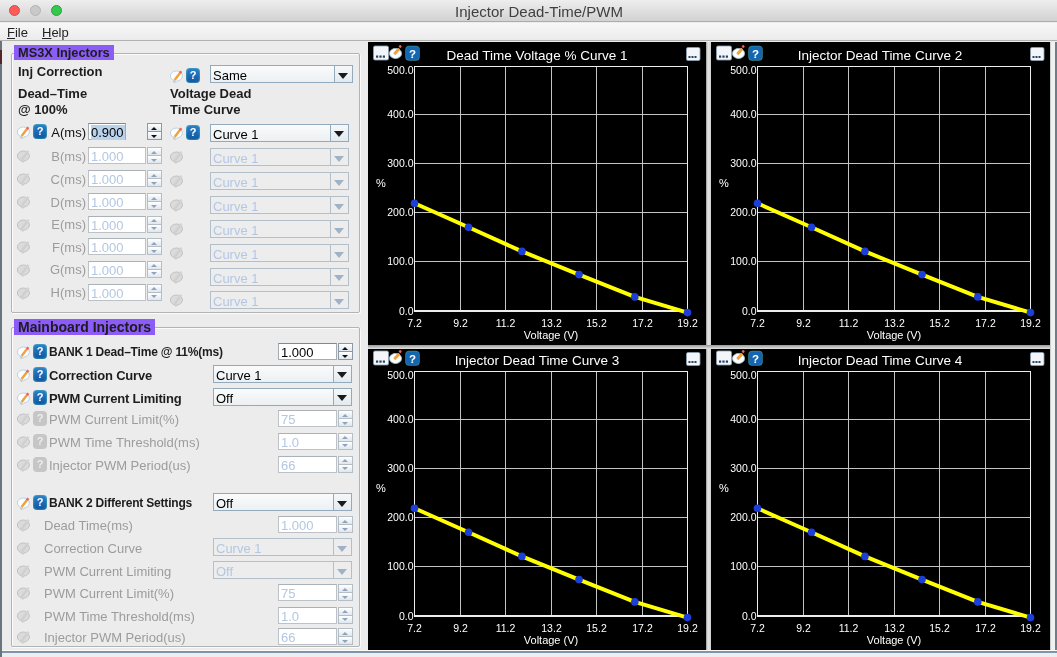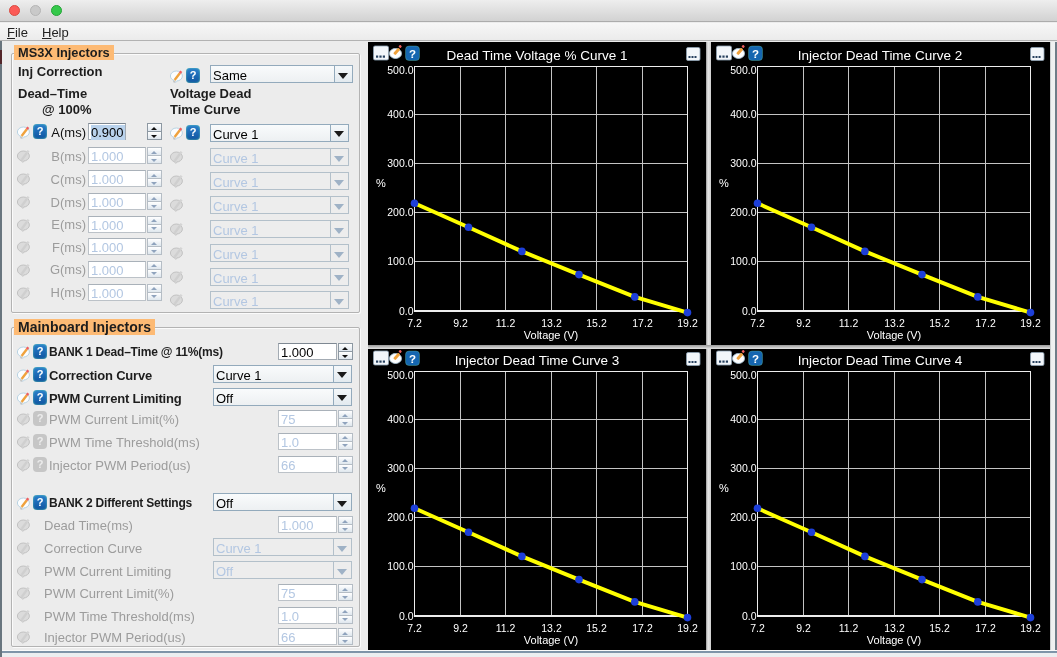--- a/index.html
+++ b/index.html
@@ -10,21 +10,21 @@
 #title{position:absolute;left:0;top:3px;width:1057px;text-align:center;
  font-size:15px;color:#404040;padding-left:21px;}
 .tl{position:absolute;top:5px;width:11px;height:11px;border-radius:50%;}
 
 #mbar{position:absolute;left:0;top:23px;width:1057px;height:18px;
  background:linear-gradient(#f7f7f7,#ebebeb);border-bottom:1px solid #b2b2b2;}
 .mi{position:absolute;top:2px;font-size:13px;font-weight:normal;color:#222;}
 .mi u{text-decoration-thickness:1px;}
 
 .grp{position:absolute;border:1px solid #b3b3b3;border-radius:2px;box-shadow:1px 1px 0 rgba(255,255,255,.8), inset 1px 1px 0 rgba(255,255,255,.8);}
-.gl{position:absolute;background:#fdba74;font-size:12.8px;font-weight:bold;color:#1d1d1d;padding:0 4px;}
+.gl{position:absolute;background:#8b5cf6;font-size:12.8px;font-weight:bold;color:#1d1d1d;padding:0 4px;}
 .bl{position:absolute;font-size:13px;font-weight:bold;color:#1d1d1d;white-space:nowrap;}
 .bl2{position:absolute;font-size:13px;font-weight:bold;color:#1d1d1d;white-space:nowrap;letter-spacing:-0.2px;}
 .pl{position:absolute;font-size:13px;color:#111;white-space:nowrap;}
 .dl{position:absolute;font-size:13px;color:#9c9c9c;white-space:nowrap;}
 
 .fld{position:absolute;height:17px;background:#fff;border:1px solid #a3abb3;border-top-color:#7e8892;
  font-size:13px;color:#000;padding:1px 0 0 2px;white-space:nowrap;}
 .fldd{position:absolute;height:17px;background:#fff;border:1px solid #bcc2c8;border-top-color:#a9b1b9;
  font-size:13px;color:#b3c7e2;padding:1px 0 0 2px;white-space:nowrap;}
 .sel{background:#b9d2ec;display:inline-block;height:14.8px;padding-right:1px;}
@@ -66,30 +66,31 @@
 
 #foot{position:absolute;left:0;top:650px;width:1057px;height:7px;
  background:linear-gradient(#fafafa 0px,#fafafa 1px,#7e93a7 1.5px,#8095a9 2.8px,#eceef0 3.2px,#eceef0 7px);}
 </style></head>
 <body>
 <div id="win">
     <div id="tbar">
       <span class="tl" style="left:9px;background:#fc5b57;border:1px solid #d94c42;"></span>
       <span class="tl" style="left:30px;background:#c9c9c9;border:1px solid #b5b5b5;"></span>
       <span class="tl" style="left:51px;background:#35c94b;border:1px solid #24a437;"></span>
+      <div id="title">Injector Dead-Time/PWM</div>
     </div>
     <div id="mbar">
       <span class="mi" style="left:7px"><u>F</u>ile</span>
       <span class="mi" style="left:42px"><u>H</u>elp</span>
     </div>
     <div class="grp" style="left:11px;top:53px;width:349px;height:260px;"></div>
     <div class="gl" style="left:14px;top:45px;">MS3X Injectors</div>
     <div class="bl" style="left:18px;top:63.5px;">Inj Correction</div>
     <div class="bl" style="left:18px;top:86px;">Dead–Time</div>
-    <div class="bl" style="left:18px;top:101.5px;margin-left:24px;">@ 100%</div>
+    <div class="bl" style="left:18px;top:101.5px;">@ 100%</div>
     <svg class="pen" style="left:170px;top:69px" viewBox="0 0 15 14">
 <ellipse cx="6.4" cy="7" rx="6" ry="5" fill="#fbfdfe" stroke="#b9d3e3" stroke-width="1"></ellipse>
 <path d="M4.2 11.6 L5.8 13.4 L7.6 11.6" fill="#fbfdfe" stroke="#b9d3e3" stroke-width="0.8"></path>
 <path d="M3.4 12 l2 0.9 l-1.5 0.5 z" fill="#cfcfcf" stroke="#9aaab5" stroke-width="0.4"></path>
 <line x1="4.6" y1="11" x2="9.8" y2="4.2" stroke="#efa23d" stroke-width="2.4"></line>
 <line x1="9.8" y1="4.2" x2="11.3" y2="2.2" stroke="#ee5f5f" stroke-width="2.4"></line>
 <path d="M4.6 11 l-1.3 1.7 l2.1-0.6 z" fill="#e8d0b0"></path>
 </svg>
     <div class="hlp" style="left:186px;top:68px">?</div>
     <div class="cb" style="left:210px;top:65px;width:143px;height:18px">Same<span class="ar">

